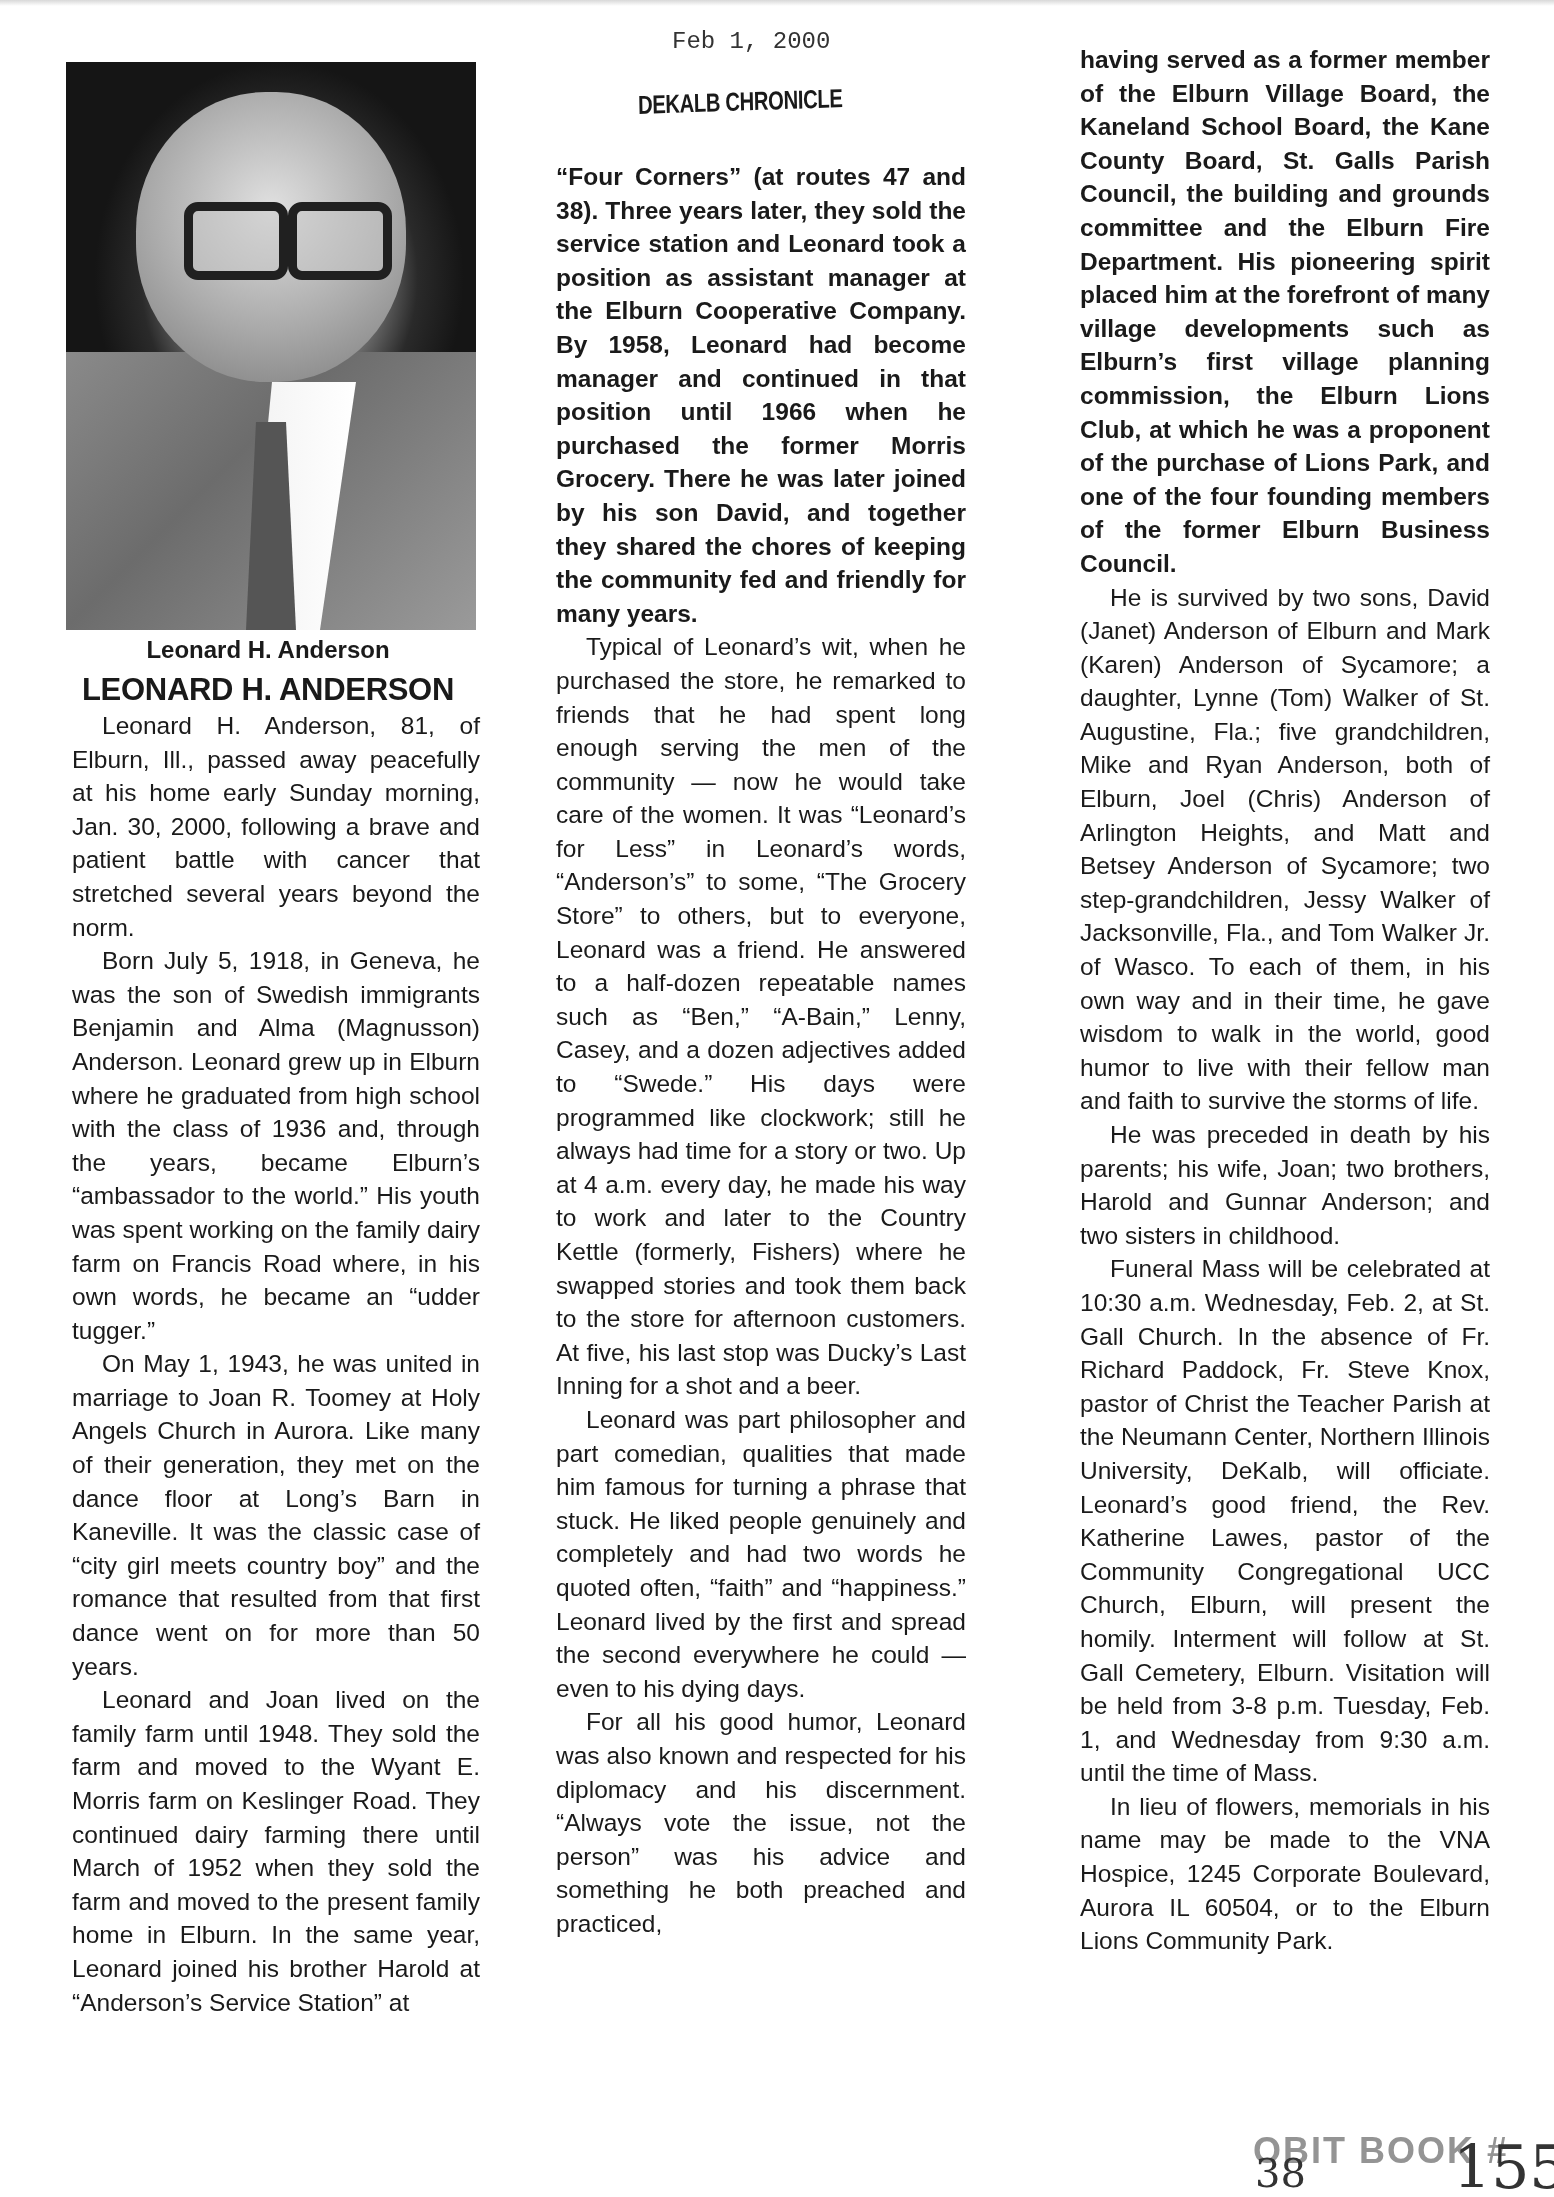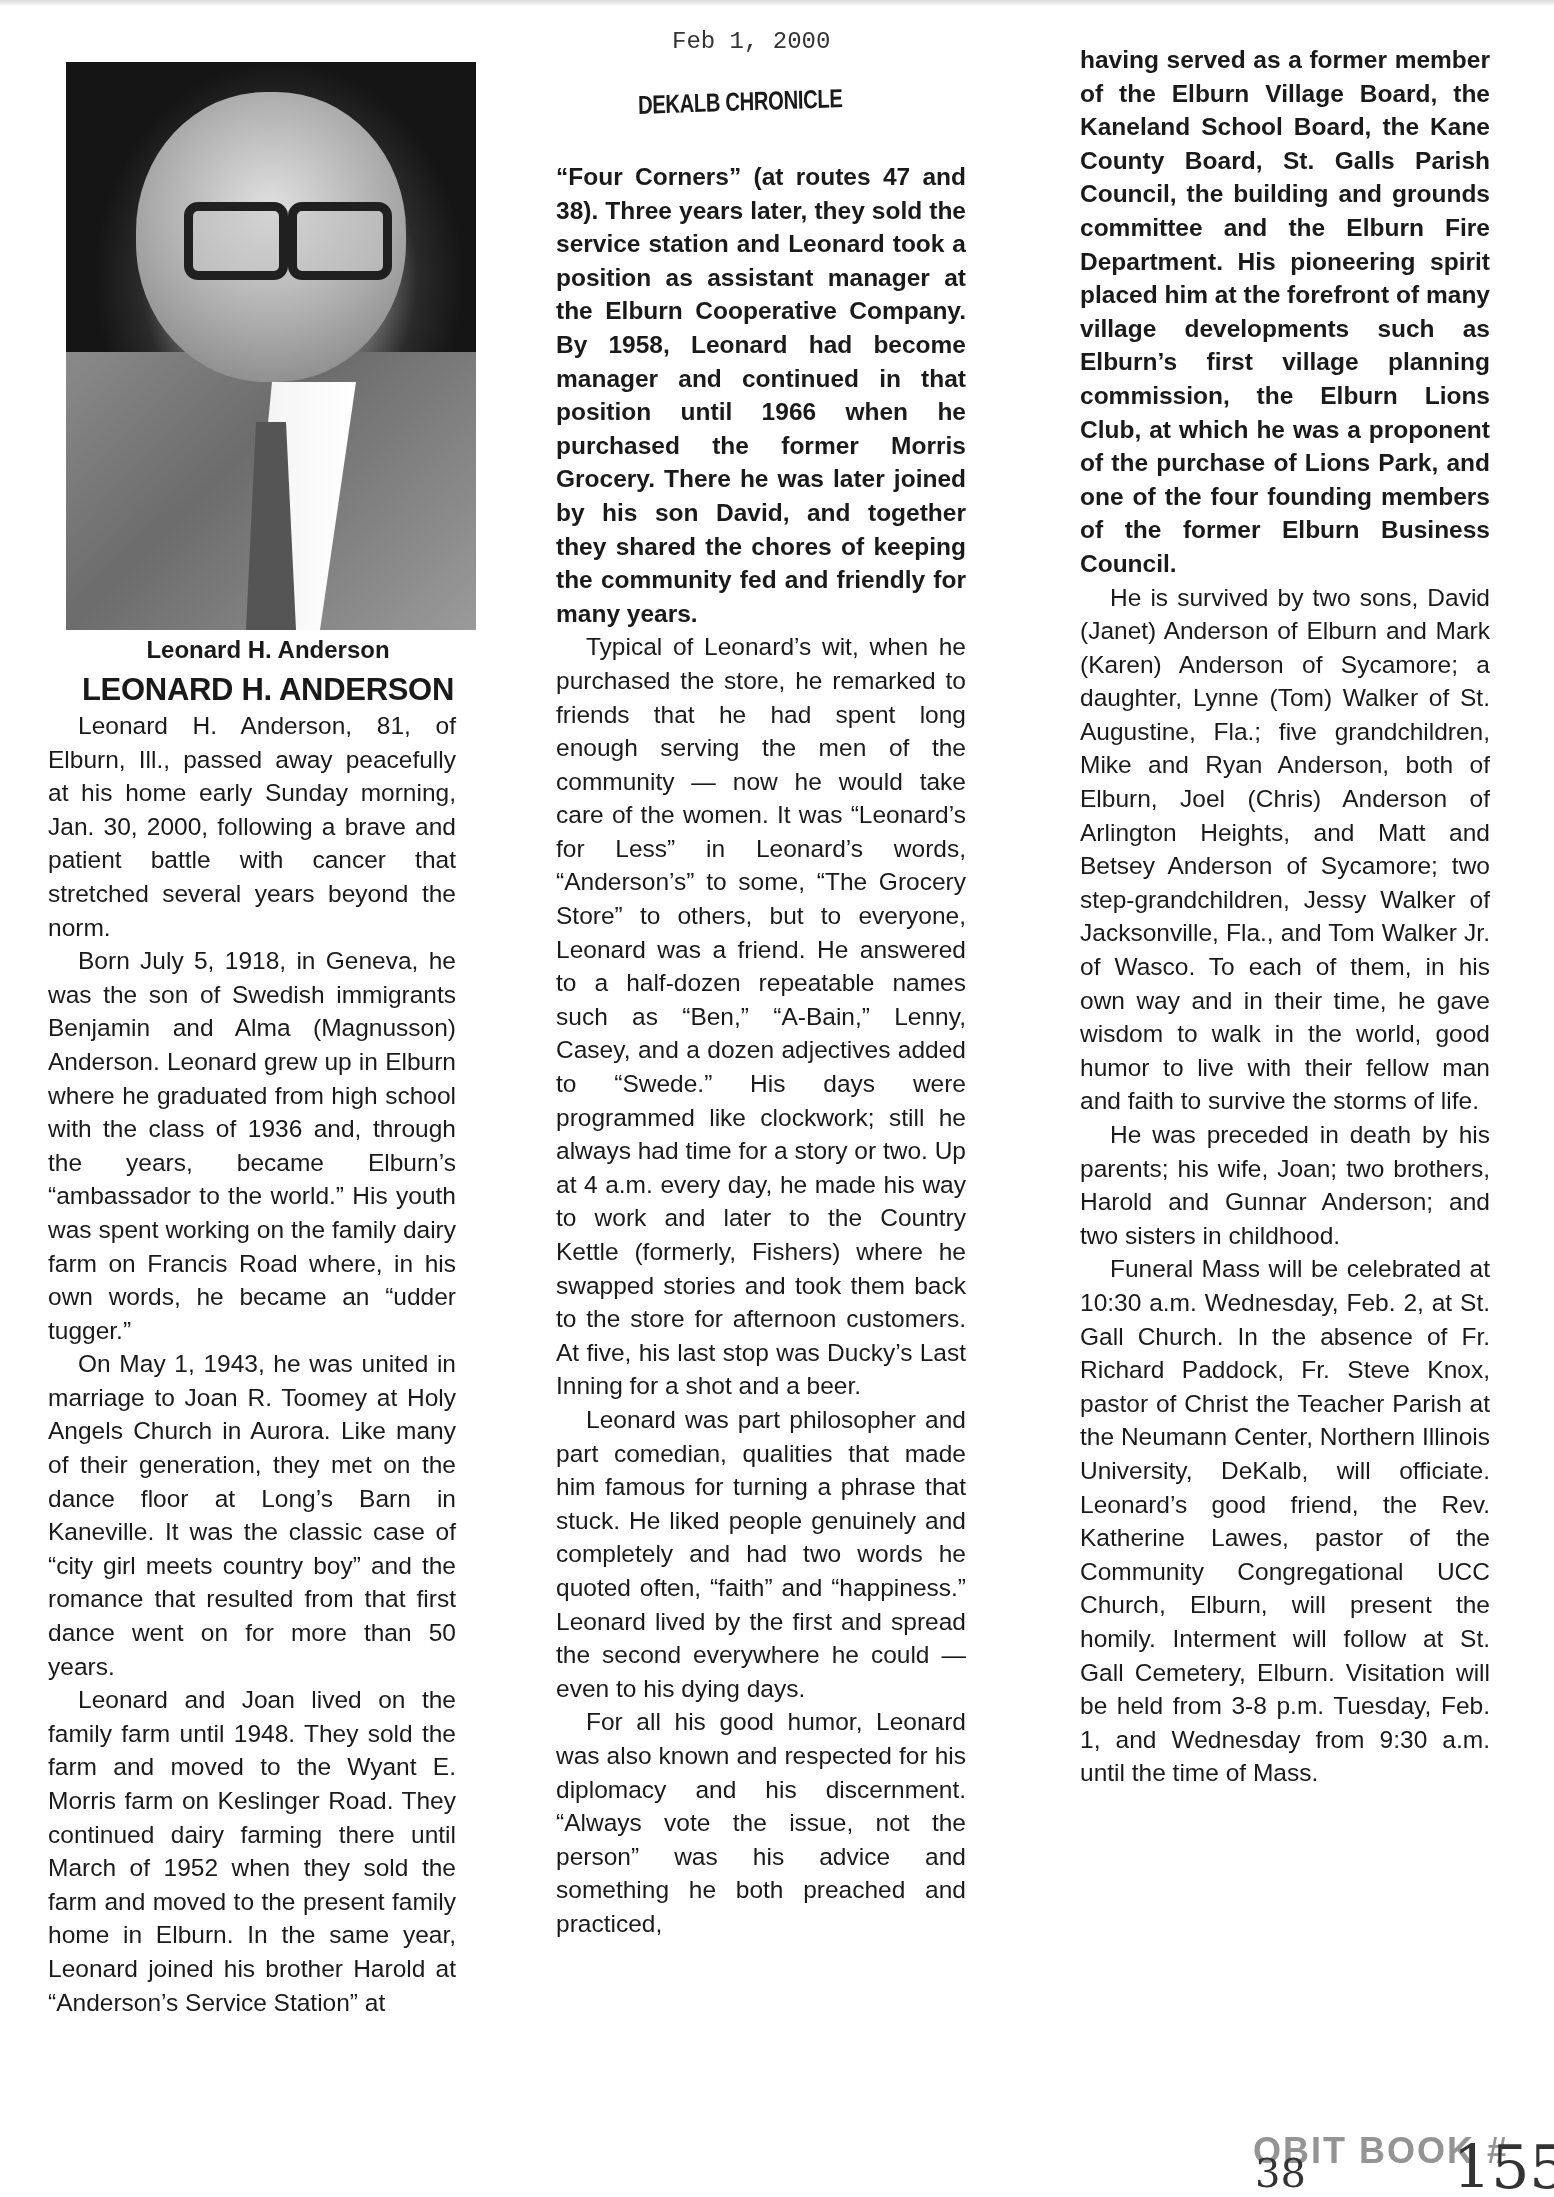--- a/index.html
+++ b/index.html
@@ -4,21 +4,21 @@
 <style>
   html, body { margin: 0; padding: 0; background: #ffffff; }
   body {
     width: 1554px; height: 2197px; position: relative; overflow: hidden;
     font-family: "Liberation Sans", "DejaVu Sans", sans-serif; color: #1a1a1a;
   }
   .topline { position: absolute; left: 0; top: 0; width: 1554px; height: 6px; background: linear-gradient(#d8d8d8, #ffffff); }
   .col { position: absolute; font-size: 24.5px; line-height: 33.6px; text-align: justify; }
   .col p { margin: 0; text-indent: 30px; }
   .col p.noindent { text-indent: 0; font-weight: bold; }
-  .col-left { left: 48px; top: 643px; width: 408px; }
+  .col-left { left: 72px; top: 643px; width: 408px; }
   .col-mid { left: 556px; top: 160px; width: 410px; }
   .col-right { left: 1080px; top: 43px; width: 410px; }
   .photo {
     position: absolute; left: 66px; top: 62px; width: 410px; height: 568px;
     background: radial-gradient(ellipse 45% 38% at 52% 38%, #c8c8c8 0%, #9a9a9a 40%, #2a2a2a 75%, #151515 100%);
     overflow: hidden;
   }
   .photo .suit { position: absolute; left: 0; top: 290px; width: 410px; height: 278px;
     background: linear-gradient(135deg, #8a8a8a, #6c6c6c 40%, #9a9a9a); }
   .photo .head { position: absolute; left: 70px; top: 30px; width: 270px; height: 290px; border-radius: 48%;
@@ -70,17 +70,18 @@
   <p>Typical of Leonard’s wit, when he purchased the store, he remarked to friends that he had spent long enough serving the men of the community — now he would take care of the women. It was “Leonard’s for Less” in Leonard’s words, “Anderson’s” to some, “The Grocery Store” to others, but to everyone, Leonard was a friend. He answered to a half-dozen repeatable names such as “Ben,” “A-Bain,” Lenny, Casey, and a dozen adjectives added to “Swede.” His days were programmed like clockwork; still he always had time for a story or two. Up at 4 a.m. every day, he made his way to work and later to the Country Kettle (formerly, Fishers) where he swapped stories and took them back to the store for afternoon customers. At five, his last stop was Ducky’s Last Inning for a shot and a beer.</p>
   <p>Leonard was part philosopher and part comedian, qualities that made him famous for turning a phrase that stuck. He liked people genuinely and completely and had two words he quoted often, “faith” and “happiness.” Leonard lived by the first and spread the second everywhere he could — even to his dying days.</p>
   <p>For all his good humor, Leonard was also known and respected for his diplomacy and his discernment. “Always vote the issue, not the person” was his advice and something he both preached and practiced,</p>
 </div>
 
 <div class="col col-right">
   <p class="noindent">having served as a former member of the Elburn Village Board, the Kaneland School Board, the Kane County Board, St. Galls Parish Council, the building and grounds committee and the Elburn Fire Department. His pioneering spirit placed him at the forefront of many village developments such as Elburn’s first village planning commission, the Elburn Lions Club, at which he was a proponent of the purchase of Lions Park, and one of the four founding members of the former Elburn Business Council.</p>
   <p>He is survived by two sons, David (Janet) Anderson of Elburn and Mark (Karen) Anderson of Sycamore; a daughter, Lynne (Tom) Walker of St. Augustine, Fla.; five grandchildren, Mike and Ryan Anderson, both of Elburn, Joel (Chris) Anderson of Arlington Heights, and Matt and Betsey Anderson of Sycamore; two step-grandchildren, Jessy Walker of Jacksonville, Fla., and Tom Walker Jr. of Wasco. To each of them, in his own way and in their time, he gave wisdom to walk in the world, good humor to live with their fellow man and faith to survive the storms of life.</p>
   <p>He was preceded in death by his parents; his wife, Joan; two brothers, Harold and Gunnar Anderson; and two sisters in childhood.</p>
   <p>Funeral Mass will be celebrated at 10:30 a.m. Wednesday, Feb. 2, at St. Gall Church. In the absence of Fr. Richard Paddock, Fr. Steve Knox, pastor of Christ the Teacher Parish at the Neumann Center, Northern Illinois University, DeKalb, will officiate. Leonard’s good friend, the Rev. Katherine Lawes, pastor of the Community Congregational UCC Church, Elburn, will present the homily. Interment will follow at St. Gall Cemetery, Elburn. Visitation will be held from 3-8 p.m. Tuesday, Feb. 1, and Wednesday from 9:30 a.m. until the time of Mass.</p>
+  <p>In lieu of flowers, memorials in his name may be made to the VNA Hospice, 1245 Corporate Boulevard, Aurora IL 60504, or to the Elburn Lions Community Park.</p>
 </div>
 
 <div class="stamp">OBIT BOOK #</div>
 <div class="hand n38">38</div>
 <div class="hand n155">155</div>
 
 </body></html>

